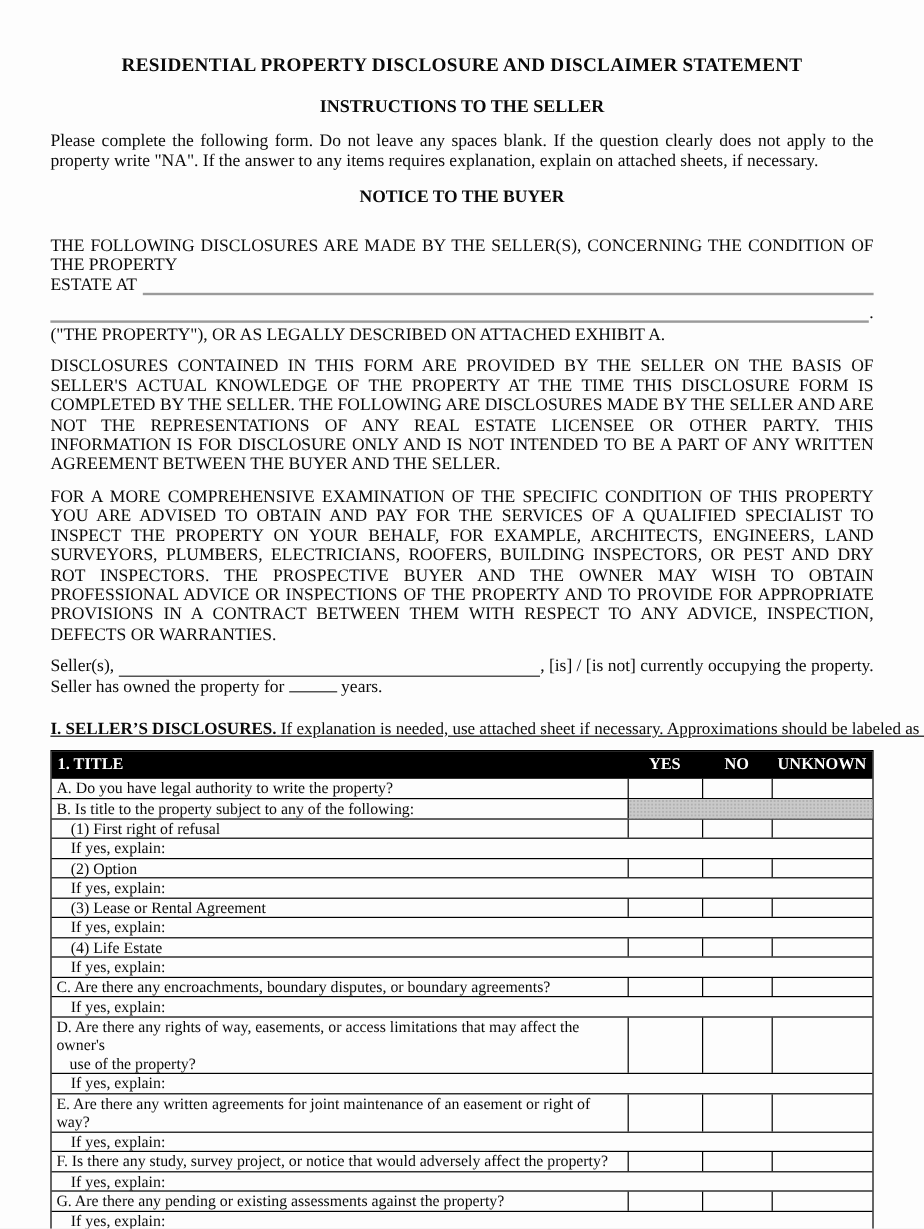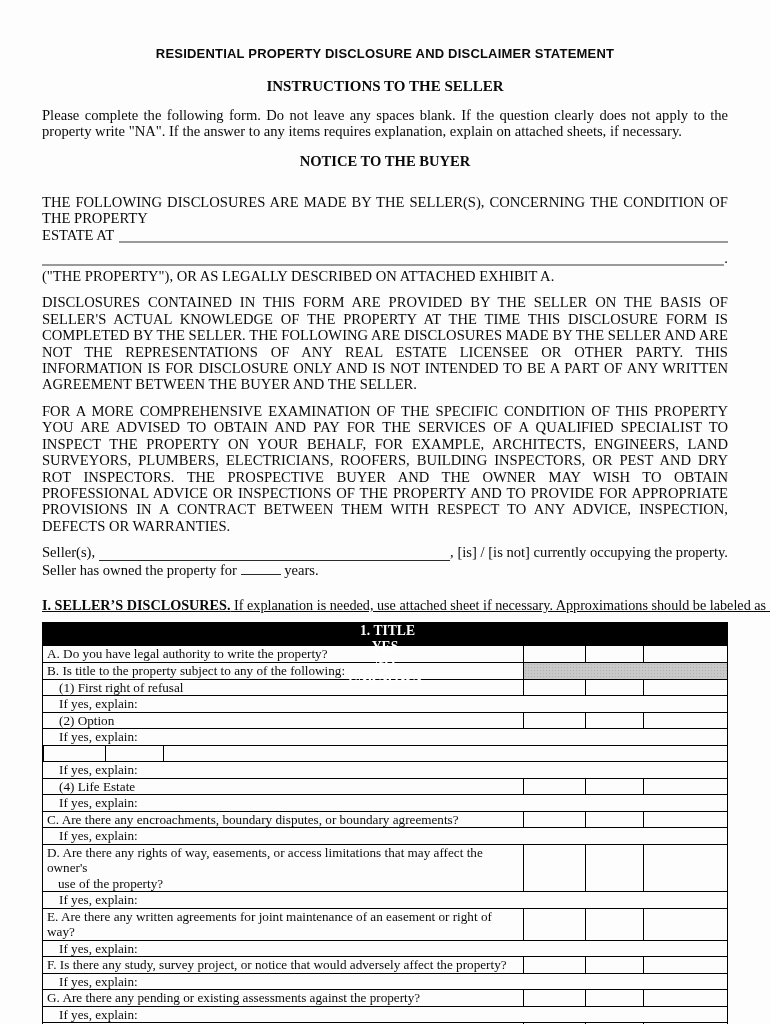--- a/index.html
+++ b/index.html
@@ -9,23 +9,23 @@
     width: 770px; height: 1024px;
     margin: 0 auto;
     background: #fdfdfd;
     padding: 46px 42px 0 42px;
     font-family: "Liberation Serif", serif;
     font-size: 14.6px;
     color: #0a0a0a;
     overflow: hidden;
   }
   .doc-title {
-    font-family: Liberation Sans, sans-serif;
+    font-family: Liberation Serif, serif;
     font-weight: bold;
-    font-size: 13px;
+    font-size: 16px;
     letter-spacing: 0.2px;
     text-align: center;
   }
   .instructions-heading {
     text-align: center; font-weight: bold; font-size: 15px; margin-top: 17px;
   }
   .para { text-align: justify; line-height: 16.4px; }
   .p-instructions { margin-top: 12px; }
   .notice-heading { text-align: center; font-weight: bold; font-size: 14.6px; margin-top: 13px; }
   .p-notice-line1 { margin-top: 24px; text-align: justify; line-height: 16.4px; }
@@ -48,21 +48,21 @@
     line-height: 17px;
     white-space: nowrap;
   }
   .section-heading .bold { font-weight: bold; }
 
   
   .dtable { margin-top: 8px; border: 1px solid #000; font-size: 13.2px; }
   .thead {
     display: flex; align-items: center;
     background: var(--header-bg, #000); color: var(--header-text, #fff);
-    font-weight: bold; height: 23px; font-size: 13.6px; flex-direction: column;
+    font-weight: bold; height: 23px; font-size: 13.6px;
   }
   .thead .hq { flex: 1; padding-left: 5px; }
   .hc { text-align: center; }
   .col-yes { width: 62px; text-align: center; } .col-no { width: 58px; } .col-unk { width: 84px; }
   .trow { display: flex; align-items: stretch; min-height: 16.5px; }
   .trow + .trow { border-top: 1px solid #000; }
   .tlabel { flex: 1; padding: 0 4px; line-height: 15.5px; }
   .tlabel.indent { padding-left: 16px; }
   .tlabel .l2 { display: block; padding-left: 11px; }
   .tlabel.auto { flex: 0 0 auto; }
@@ -152,20 +152,21 @@
           <div class="tlabel indent">(2) Option</div>
           <div class="tcell col-yes"></div>
           <div class="tcell col-no"></div>
           <div class="tcell col-unk"></div>
         </div>
         <div class="trow">
           <div class="tlabel indent auto">If yes, explain:</div>
           <div class="tfill"></div>
         </div>
         <div class="trow">
+          <div class="tlabel indent">(3) Lease or Rental Agreement</div>
           <div class="tcell col-yes"></div>
           <div class="tcell col-no"></div>
           <div class="tcell col-unk"></div>
         </div>
         <div class="trow">
           <div class="tlabel indent auto">If yes, explain:</div>
           <div class="tfill"></div>
         </div>
         <div class="trow">
           <div class="tlabel indent">(4) Life Estate</div>

